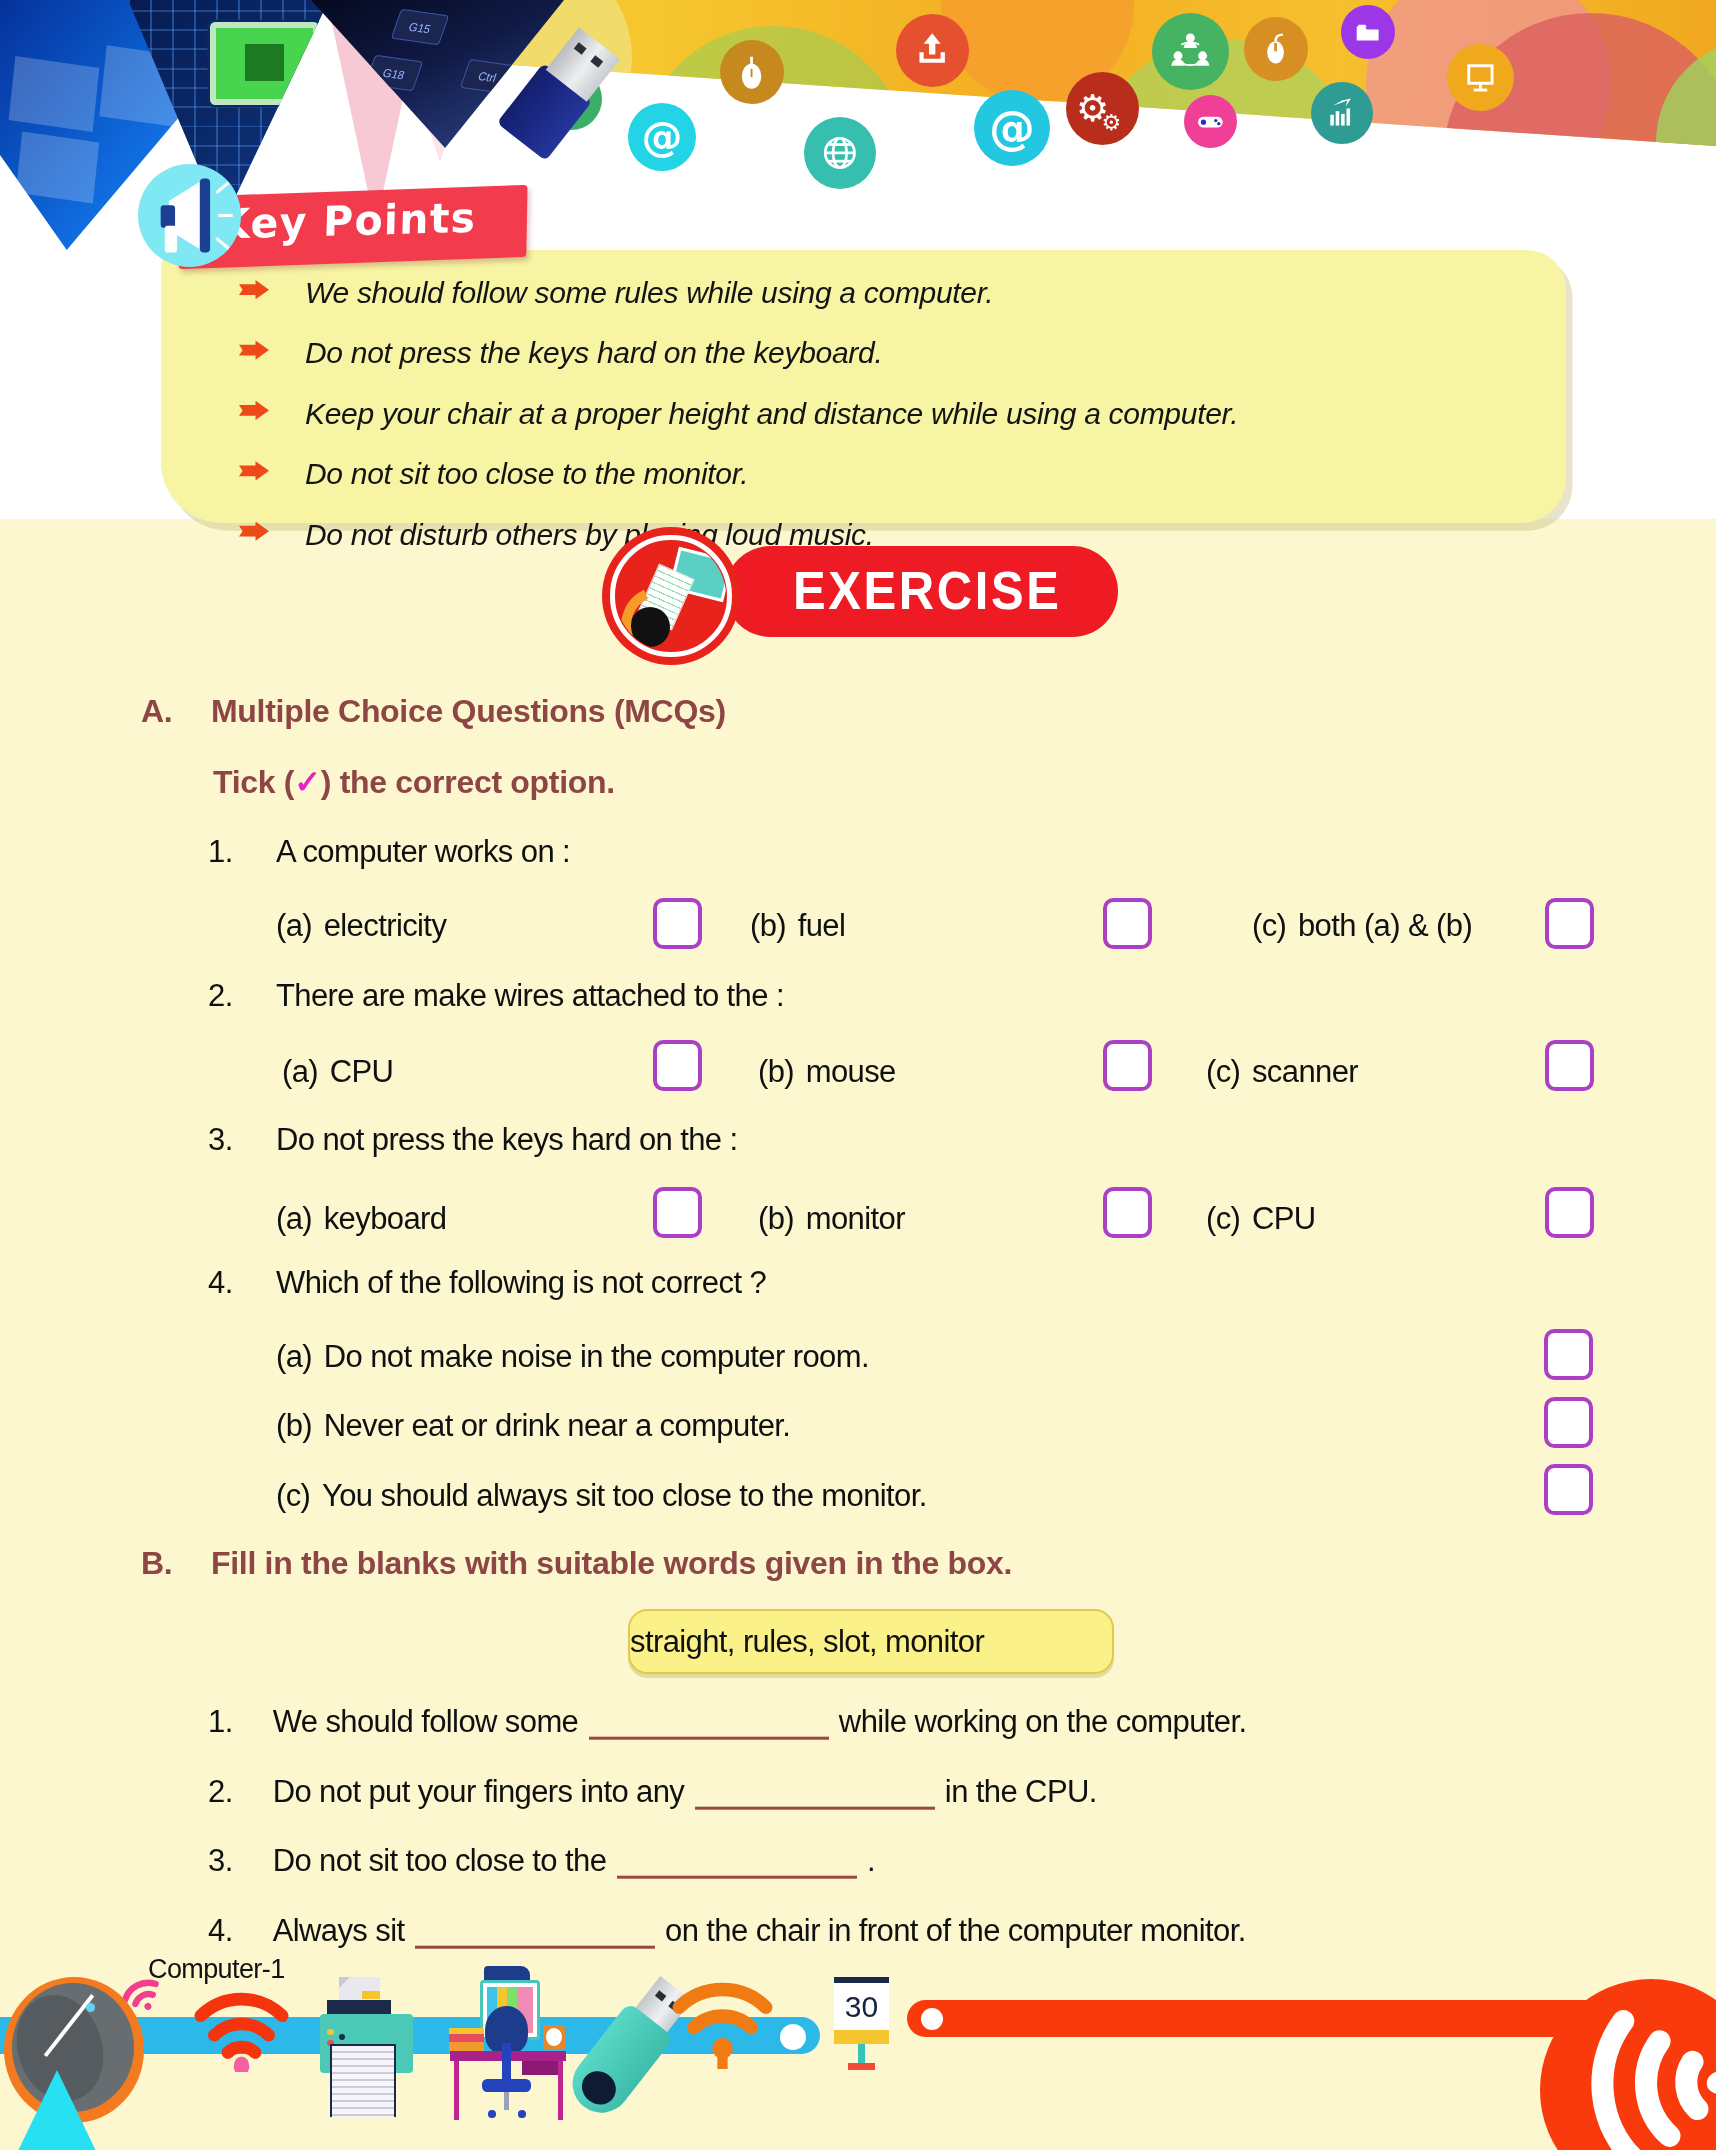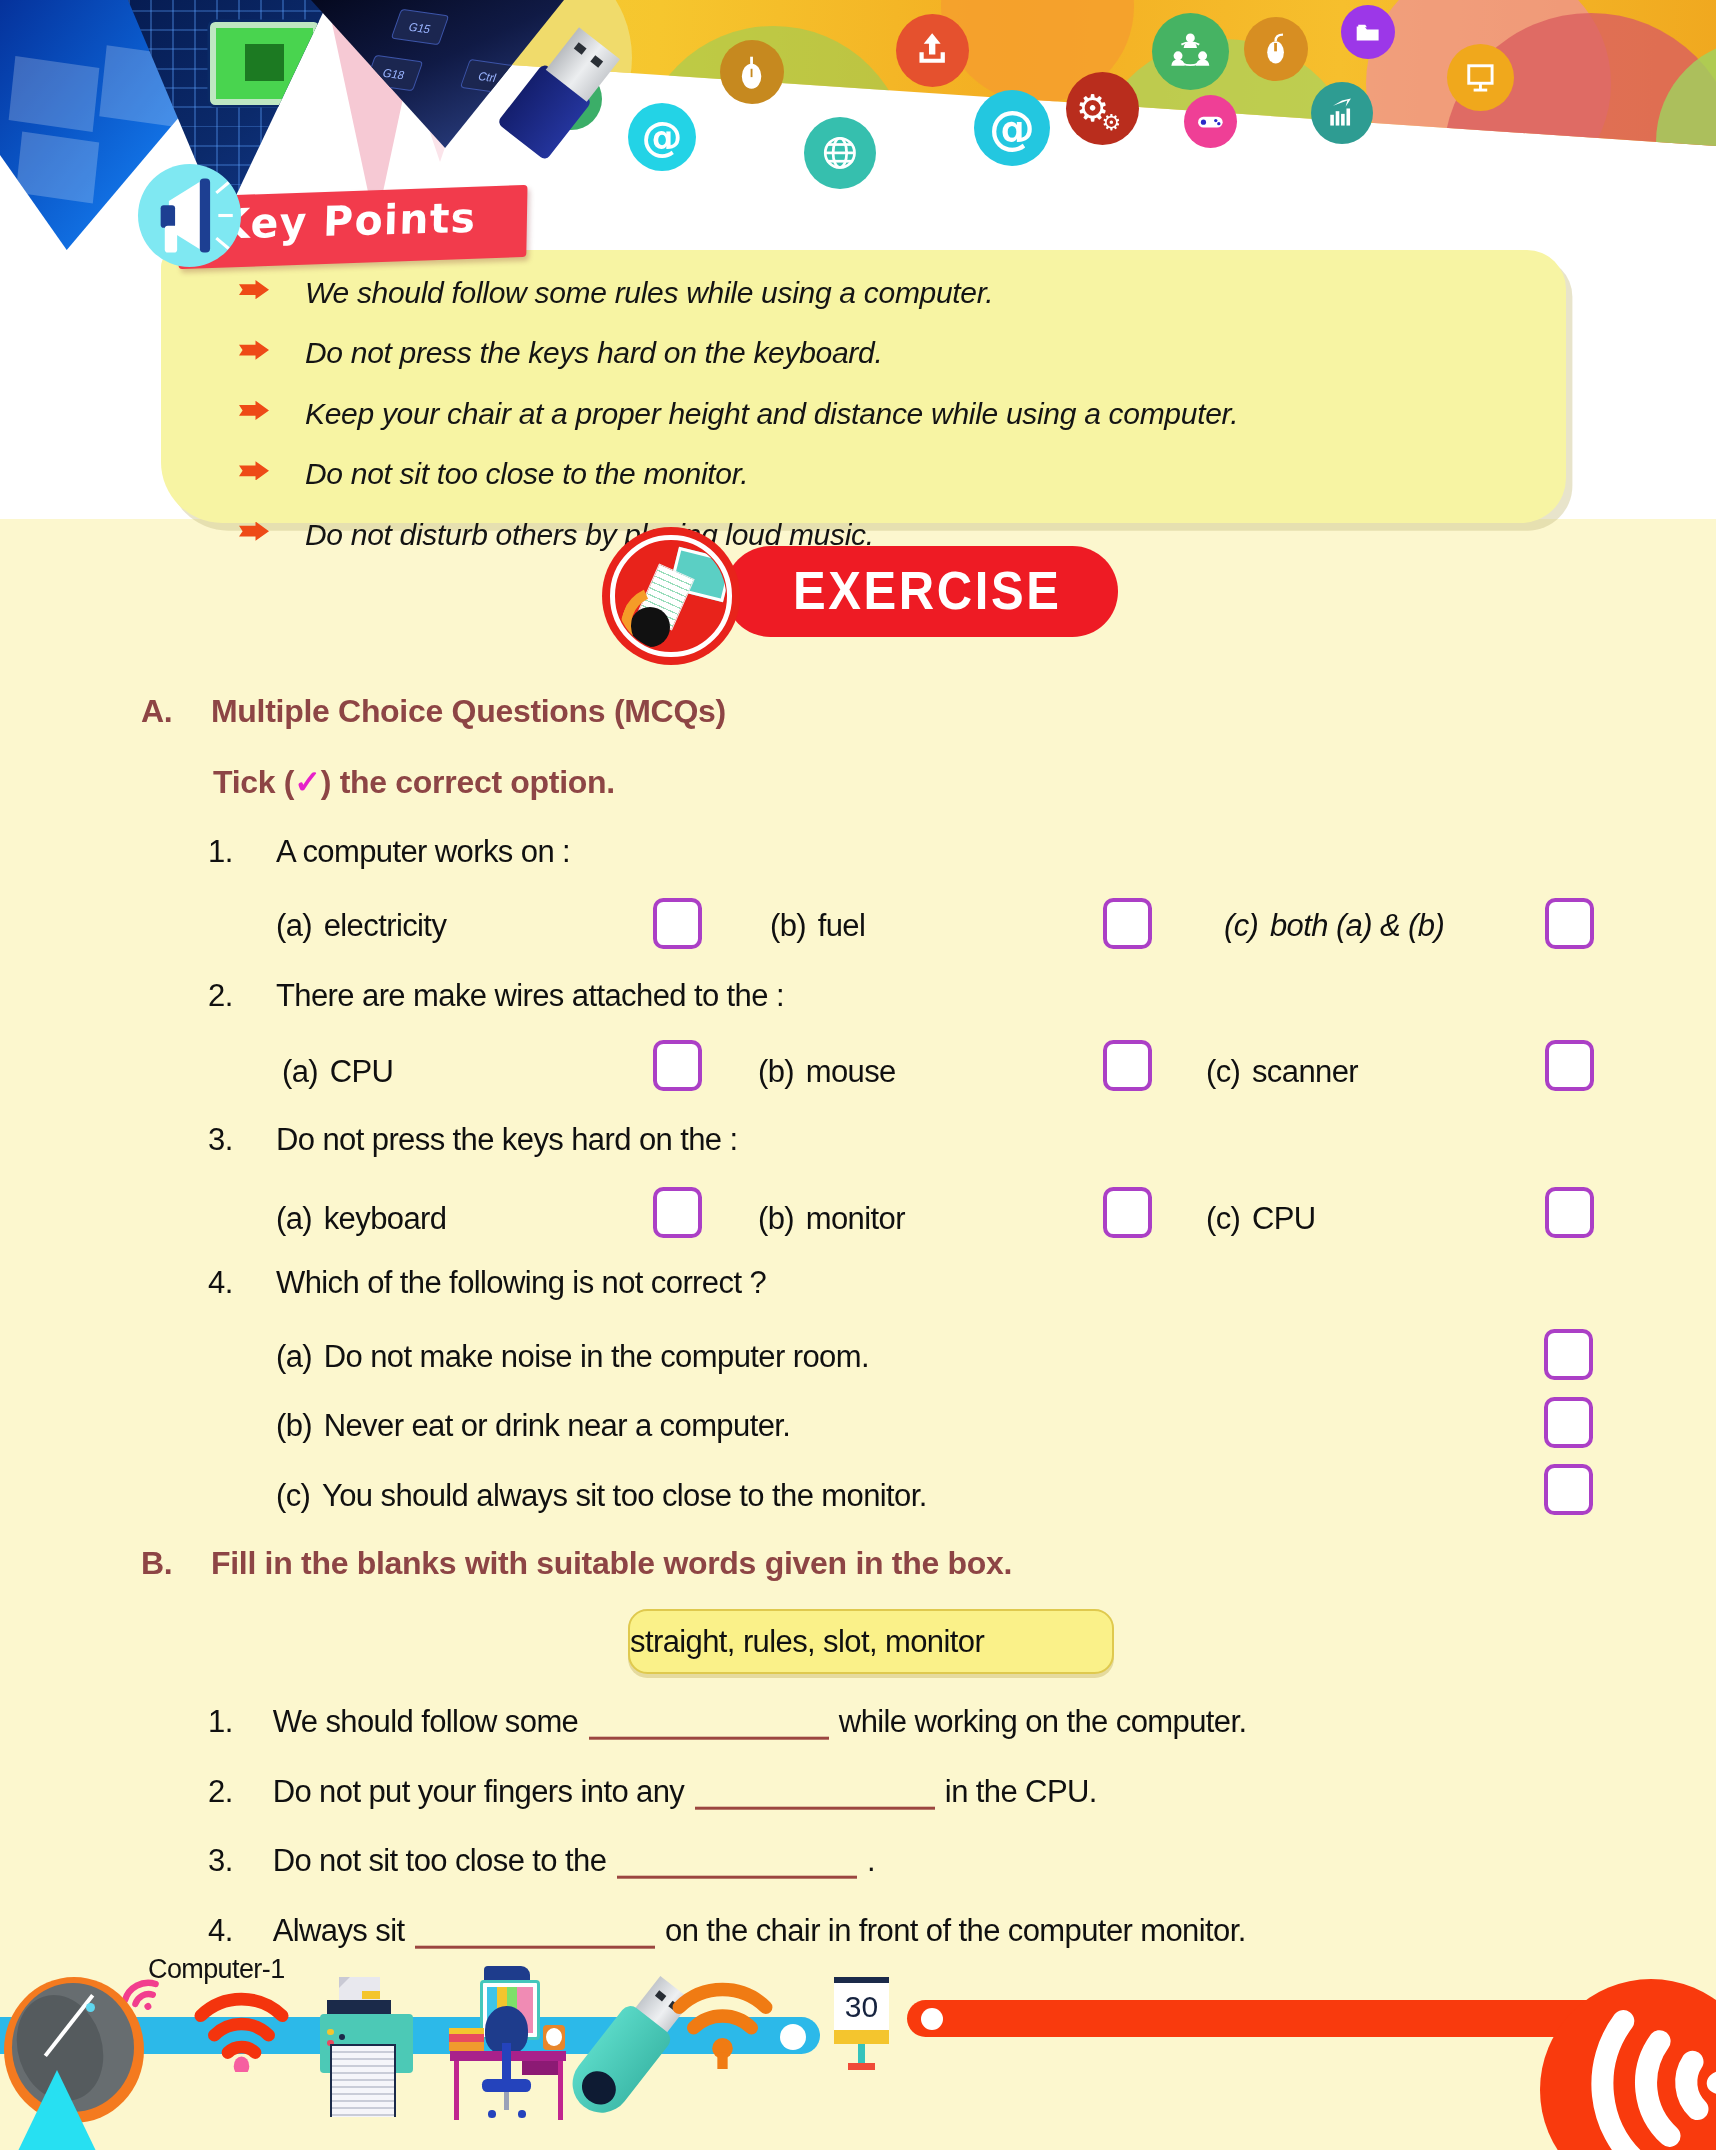--- a/index.html
+++ b/index.html
@@ -331,23 +331,23 @@
     <span class="h-letter">A.</span><span>Multiple Choice Questions (MCQs)</span>
   </div>
   <div class="abs heading" style="left:213px;top:763px;">
     <span>Tick (</span><span class="tick">✓</span><span>) the correct option.</span>
   </div>
 
   <span class="q-num" style="left:208px;top:834px;">1.</span>
   <span class="q-text" style="left:276px;top:834px;">A computer works on :</span>
   <span class="q-text" style="left:276px;top:908px;"><span class="opt-label">(a)</span><span class="opt-text">electricity</span></span>
   <div class="checkbox" style="left:653px;top:898px;"></div>
-  <span class="q-text" style="left:770px;top:908px;"><span class="opt-label">(b)</span><span class="opt-text">fuel</span></span>
+  <span class="q-text" style="left:750px;top:908px;"><span class="opt-label">(b)</span><span class="opt-text">fuel</span></span>
   <div class="checkbox" style="left:1103px;top:898px;"></div>
-  <span class="q-text" style="left:1224px;top:908px;font-style:italic;"><span class="opt-label">(c)</span><span class="opt-text">both (a) &amp; (b)</span></span>
+  <span class="q-text" style="left:1252px;top:908px;"><span class="opt-label">(c)</span><span class="opt-text">both (a) &amp; (b)</span></span>
   <div class="checkbox" style="left:1545px;top:898px;"></div>
 
   <span class="q-num" style="left:208px;top:978px;">2.</span>
   <span class="q-text" style="left:276px;top:978px;">There are make wires attached to the :</span>
   <span class="q-text" style="left:276px;top:1054px;margin-left:6px;"><span class="opt-label">(a)</span><span class="opt-text">CPU</span></span>
   <div class="checkbox" style="left:653px;top:1040px;"></div>
   <span class="q-text" style="left:758px;top:1054px;"><span class="opt-label">(b)</span><span class="opt-text">mouse</span></span>
   <div class="checkbox" style="left:1103px;top:1040px;"></div>
   <span class="q-text" style="left:1206px;top:1054px;"><span class="opt-label">(c)</span><span class="opt-text">scanner</span></span>
   <div class="checkbox" style="left:1545px;top:1040px;"></div>

